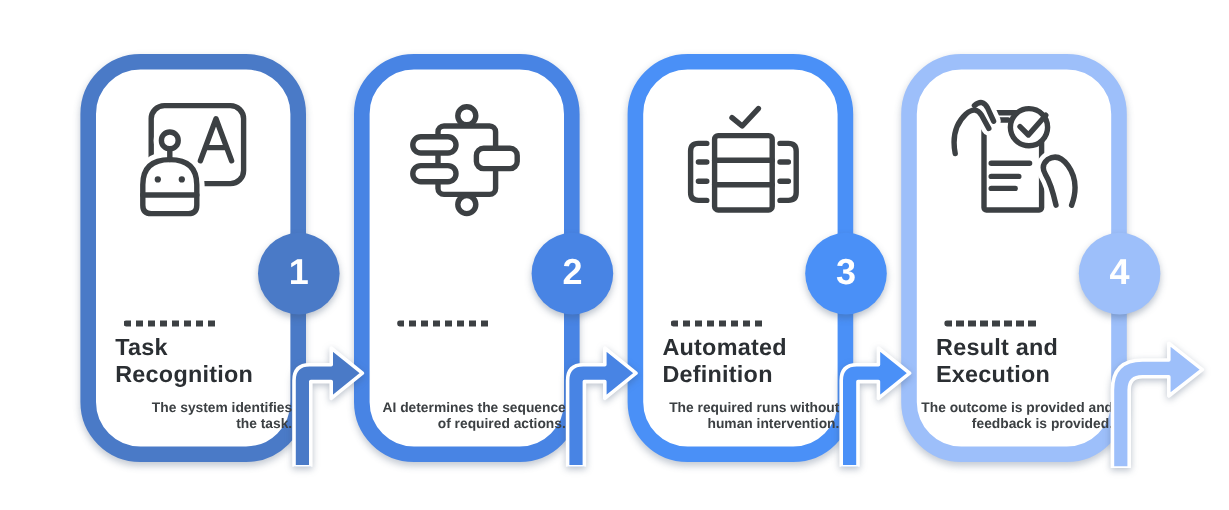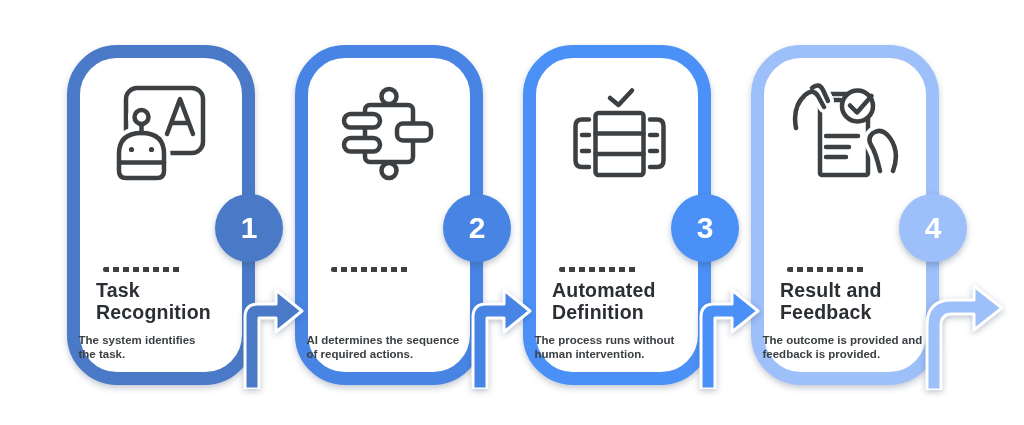--- a/index.html
+++ b/index.html
@@ -28,21 +28,21 @@
     display:flex;align-items:center;justify-content:center;
     box-shadow:0 3px 6px rgba(60,80,110,0.35);
   }
   .title{
     position:absolute;top:234px;left:50%;transform:translateX(-50%);width:130px;
     text-align:left;font-size:19.5px;line-height:22px;font-weight:700;
     color:#2b2f33;white-space:pre-line;letter-spacing:.2px;
   }
   .desc{
     position:absolute;top:289px;left:50%;transform:translateX(-50%);width:165px;
-    text-align:left;font-size:11.5px;line-height:13.5px;font-weight:700;
+    text-align:right;font-size:11.5px;line-height:13.5px;font-weight:700;
     color:#3c4043;white-space:pre-line;
   }
   .arrow{position:absolute;filter:drop-shadow(0 2px 3px rgba(60,80,110,0.35));}
   .arrow path{stroke:#ffffff;stroke-width:3;stroke-linejoin:round;}
   
   .card-0{left:67px;}  .card-1{left:295px;} .card-2{left:523px;} .card-3{left:751px;}
   .arrow-0{left:240px;top:287px;} .arrow-1{left:468px;top:287px;} .arrow-2{left:696px;top:287px;}
   .arrow-3{left:922px;top:284px;}
 </style>
 </head>
@@ -98,21 +98,21 @@
       <path d="M33.5 58.5 H81.5 M33.5 79 H81.5"></path>
       <path d="M27 44.5 H20 Q13.5 44.5 13.5 51 V85.5 Q13.5 92 20 92 H27"></path>
       <path d="M20 60 H27 M20 76 H27"></path>
       <path d="M88 44.5 H95 Q101.5 44.5 101.5 51 V85.5 Q101.5 92 95 92 H88"></path>
       <path d="M88 60 H95 M88 76 H95"></path>
     </svg>
     <div class="dash-line" style="color: rgb(60, 64, 67);"></div>
     <div class="badge" style="background-color: rgb(74, 144, 247);">3</div>
     <div class="title">Automated
 Definition</div>
-    <div class="desc">The process runs without
+    <div class="desc">The required runs without
 human intervention.</div>
   </div>
 
   <div class="card card-3">
     <div class="frame" style="border-color: rgb(157, 191, 250);"></div>
     <svg class="icon" viewBox="0 0 110 110" style="stroke: rgb(60, 64, 67);">
       <rect x="30" y="19" width="48" height="81" rx="2" fill="#FFFFFF"></rect>
       <path d="M35 25 H50"></path>
       <path d="M36 61 H68 M36 72 H59 M36 82 H56"></path>
       <circle cx="67.5" cy="31" r="15.5" fill="#FFFFFF"></circle>
@@ -122,21 +122,21 @@
         <path d="M22 13 Q29 7 33 15 L38 26"></path>
         <path d="M103 96 Q110 77 100 63 Q92 52 83 58 Q77 63 81 70 Q86 78 90 96"></path>
       </g>
       <path d="M6 53 Q2 32 15 20 Q23 13 28 21 L34 32"></path>
       <path d="M22 13 Q29 7 33 15 L38 26"></path>
       <path d="M103 96 Q110 77 100 63 Q92 52 83 58 Q77 63 81 70 Q86 78 90 96"></path>
     </svg>
     <div class="dash-line" style="color: rgb(60, 64, 67);"></div>
     <div class="badge" style="background-color: rgb(157, 191, 250);">4</div>
     <div class="title">Result and
-Feedback</div>
+Execution</div>
     <div class="desc">The outcome is provided and
 feedback is provided.</div>
   </div>
 
   <svg class="arrow arrow-0" width="64" height="102" viewBox="0 0 64 102">
     <path d="M5 102 L5 30 Q5 17 18 17 L36 17 L36 3 L62 24 L36 45 L36 31 L19 31 L19 102 Z" style="fill: rgb(74, 122, 199);"></path>
   </svg>
   <svg class="arrow arrow-1" width="64" height="102" viewBox="0 0 64 102">
     <path d="M5 102 L5 30 Q5 17 18 17 L36 17 L36 3 L62 24 L36 45 L36 31 L19 31 L19 102 Z" style="fill: rgb(72, 132, 228);"></path>
   </svg>

